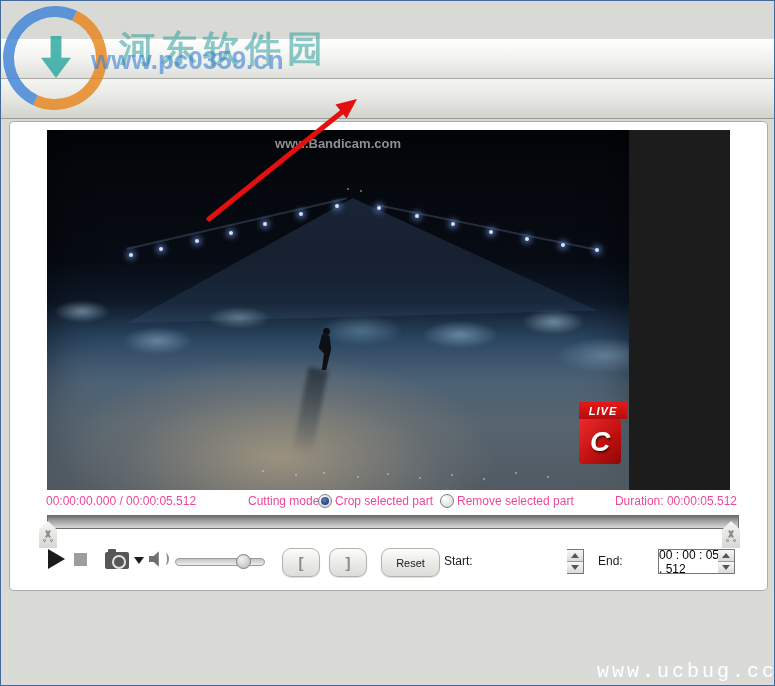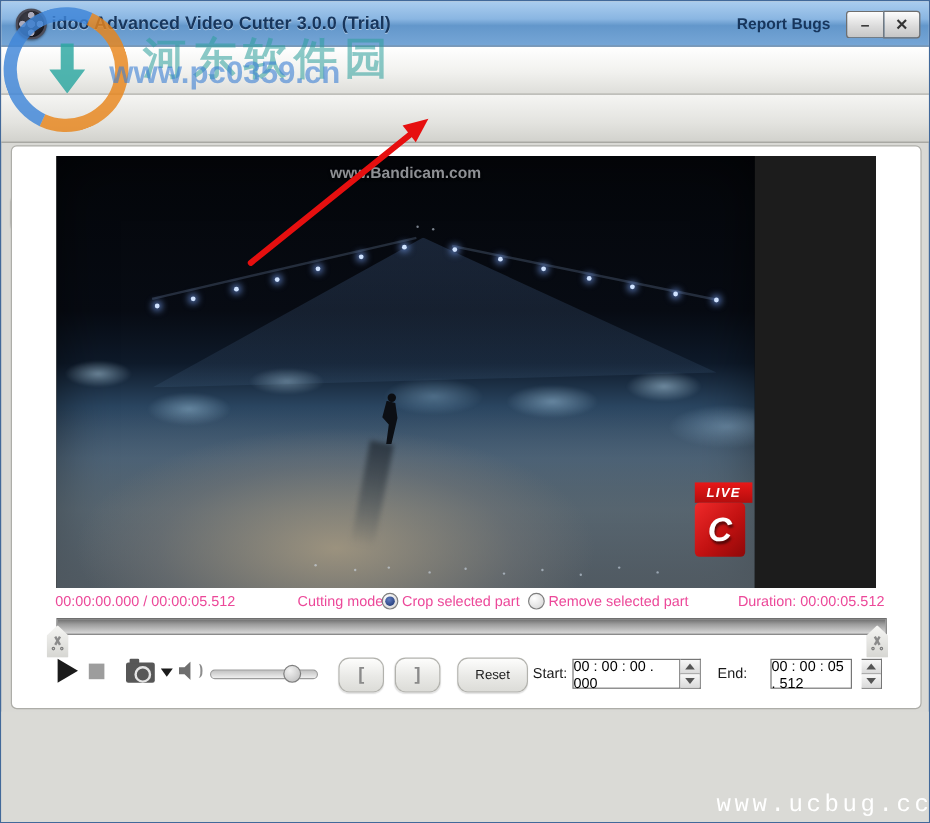--- a/index.html
+++ b/index.html
@@ -187,21 +187,21 @@
     background:linear-gradient(180deg,#fdfdfc,#e9e9e6 55%,#dcdcd8); display:flex; align-items:center;
     justify-content:center; cursor:pointer; box-shadow:0 1px 1px rgba(0,0,0,.12); }
   .bracket1 { left:272px; width:38px; color:#8a8a8a; font-size:15px; font-weight:bold; }
   .bracket2 { left:319px; width:38px; color:#8a8a8a; font-size:15px; font-weight:bold; }
   .reset { left:371px; width:59px; font-size:11px; color:#1a1a1a; }
 
   .ctrl-label { position:absolute; top:432px; font-size:12px; color:#1a1a1a; }
   .lbl-start { left:434px; } .lbl-end { left:588px; }
   .time-field { position:absolute; top:427px; height:25px; border:1px solid #767676; background:#fff;
     display:flex; align-items:center; justify-content:center; font-size:12px; color:#000; cursor:text; }
-  .f-start { left:467px; width:90px; } .f-end { left:632px; width:68px; }
+  .f-start { left:467px; width:90px; } .f-end { left:648px; width:68px; }
   .spin { position:absolute; top:427px; width:17px; height:25px; border:1px solid #767676; border-left:none;
     display:flex; flex-direction:column; }
   .sp-start { left:557px; } .sp-end { left:708px; }
   .spin div { flex:1; display:flex; align-items:center; justify-content:center; cursor:pointer;
     background:linear-gradient(180deg,#f7f7f7,#dadada); }
   .spin div:first-child { border-bottom:1px solid #9a9a9a; }
   .tri-up { width:0; height:0; border-left:4px solid transparent; border-right:4px solid transparent; border-bottom:5px solid #555; }
   .tri-dn { width:0; height:0; border-left:4px solid transparent; border-right:4px solid transparent; border-top:5px solid #555; }
 
   
@@ -219,29 +219,20 @@
   .wm-txt2 { position:absolute; left:90px; top:44px; z-index:61; font-size:26px; font-weight:bold;
     color:rgba(59,127,212,.60); pointer-events:none; }
   .wm-ucbug { position:absolute; left:596px; top:659px; z-index:60; font-family:"Liberation Mono", monospace;
     font-size:20px; letter-spacing:3px; color:#fff; pointer-events:none; }
 </style>
 </head>
 <body>
 
 <div class="window">
 
-  <div class="titlebar">
-    <div class="app-icon"></div>
-    <div class="title">idoo Advanced Video Cutter 3.0.0 (Trial)</div>
-    <div class="report-bugs">Report Bugs</div>
-    <div class="winbtns">
-      <div class="winbtn min">–</div>
-      <div class="winbtn close">✕</div>
-    </div>
-  </div>
 
   <div class="toolbar">
     <div class="addfile">
       <div class="tray-icon">
         <div class="tray"></div>
           <div class="stem"></div>
           <div class="head"></div>
       </div>
       <div class="addfile-label">Add File</div>
     </div>
@@ -360,21 +351,20 @@
     <div class="cam-caret"></div>
     <div class="spk"></div>
     <div class="spk-wave"></div>
     <div class="vol-track">
       <div class="vol-thumb"></div>
     </div>
     <div class="sm-btn bracket1">[</div>
     <div class="sm-btn bracket2">]</div>
     <div class="sm-btn reset">Reset</div>
     <div class="ctrl-label lbl-start">Start:</div>
-    <div class="time-field f-start">00 : 00 : 00 . 000</div>
     <div class="spin sp-start">
       <div>
           <span class="tri-up"></span>
         </div>
       <div>
           <span class="tri-dn"></span>
         </div>
     </div>
     <div class="ctrl-label lbl-end">End:</div>
     <div class="time-field f-end">00 : 00 : 05 . 512</div>

